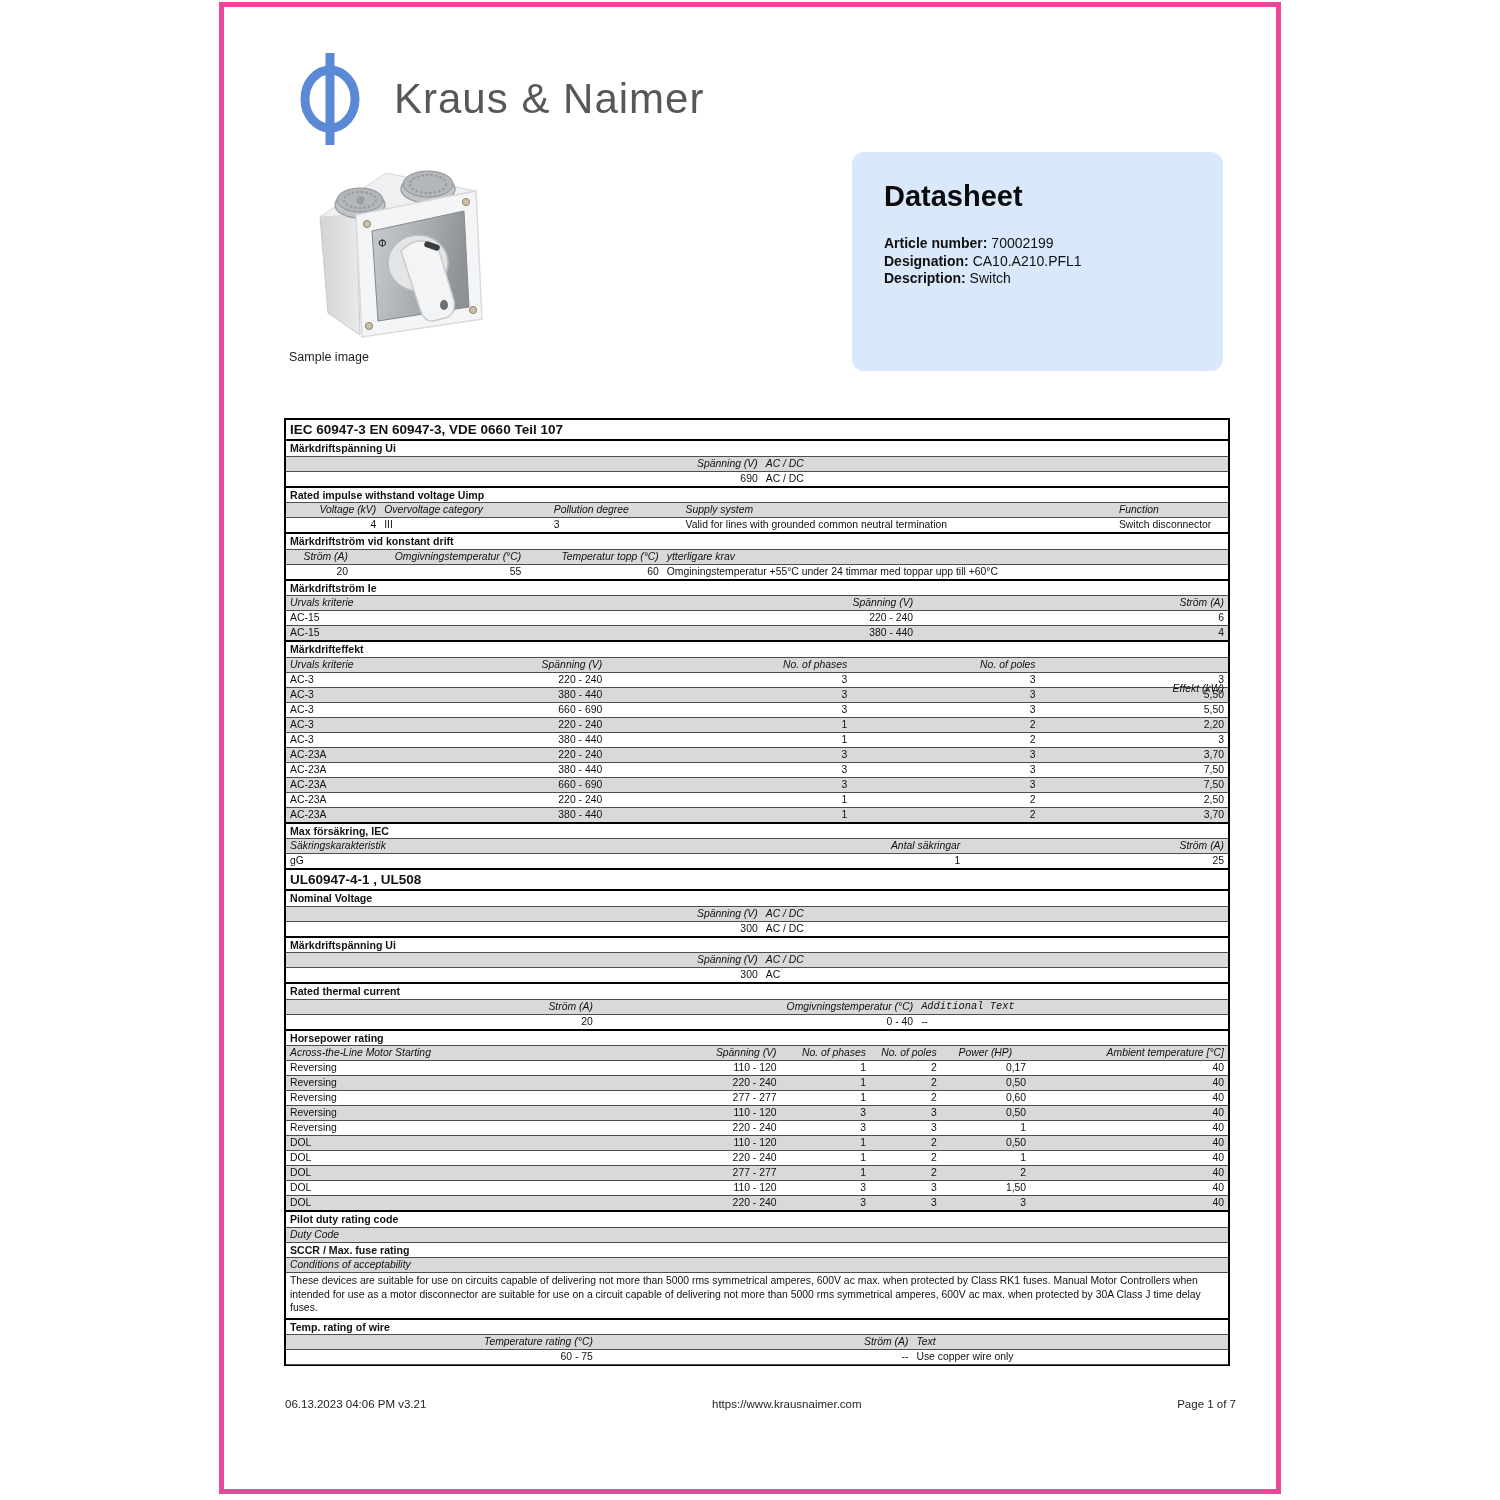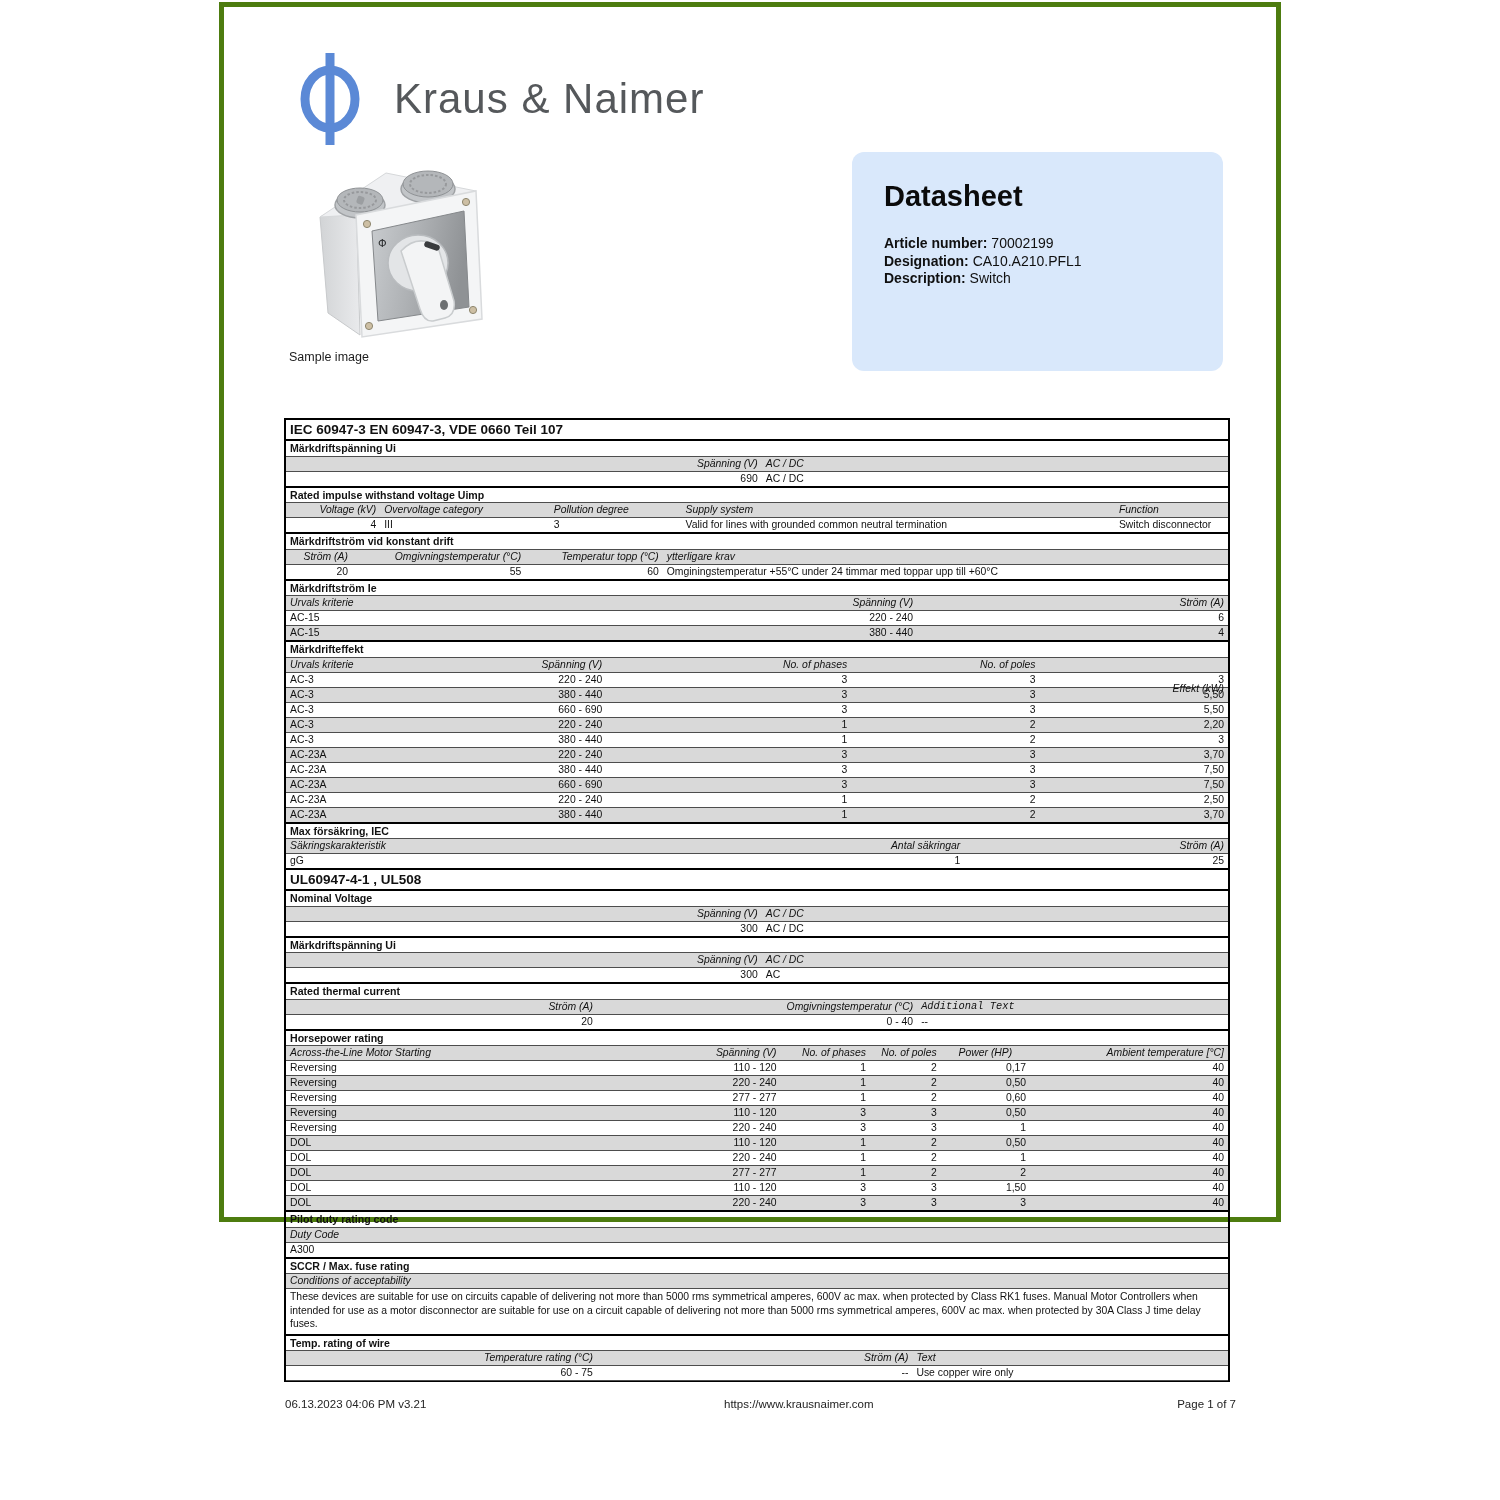--- a/index.html
+++ b/index.html
@@ -1,20 +1,20 @@
 <!DOCTYPE html>
 <html style="--gray: #d9d9d9; --accent: #5b89d6;"><head>
 <meta charset="utf-8">
 <style>
   html,body{margin:0;padding:0;background:#ffffff;}
   body{font-family:"Liberation Sans","DejaVu Sans",sans-serif;color:#111;}
   #canvas{position:relative;width:1500px;height:1500px;background:#ffffff;overflow:hidden;}
 
-  .page{position:absolute;left:219px;top:2px;width:1062px;height:1220px;
-        background:#fff;border:5px solid #4d7c0f;box-sizing:border-box;}
+  .page{position:absolute;left:219px;top:2px;width:1062px;height:1492px;
+        background:#fff;border:5px solid #ec4899;box-sizing:border-box;}
 
   
   .brand{position:absolute;left:72px;top:46px;display:flex;align-items:center;}
   .brand .phi{width:68px;height:92px;color:var(--accent,#5b89d6);}
   .brand .brand-name{margin-left:30px;font-size:42px;font-weight:300;color:#55585b;
         letter-spacing:1px;line-height:92px;white-space:nowrap;}
 
   
   .product{position:absolute;left:74px;top:148px;width:200px;height:192px;}
   .caption{position:absolute;left:65px;top:343px;font-size:12.5px;color:#1c1c1c;}
@@ -38,21 +38,21 @@
   .t-row.ithead{font-style:italic;}
   .t-cell{box-sizing:border-box;padding:0 4px;white-space:nowrap;overflow:visible;}
   .a-r{text-align:right;}
   .a-l{text-align:left;}
   .tb{border-bottom:2px solid #000 !important;}
   .t-para{font-size:10.4px;line-height:13.5px;padding:1px 4px 3px 4px;border-bottom:1px solid #4d4d4d;}
 
   
   .footer{position:absolute;left:0;top:1391px;width:1052px;height:16px;font-size:11.5px;color:#232323;}
   .footer .f-left{position:absolute;left:61px;}
-  .footer .f-center{position:absolute;left:492px;padding-left:8px;}
+  .footer .f-center{position:absolute;left:480px;padding-left:8px;}
   .footer .f-right{position:absolute;right:40px;}
 </style>
 </head>
 <body>
 
 <div id="canvas">
   <div class="page">
 
     <div class="brand">
       <svg class="phi" viewBox="0 0 68 92" aria-hidden="true">
@@ -382,23 +382,20 @@
           <div class="t-cell a-r" style="width: 22.5%;">220 - 240</div>
           <div class="t-cell a-r" style="width: 9.5%;">3</div>
           <div class="t-cell a-r" style="width: 7.5%;">3</div>
           <div class="t-cell a-r" style="width: 9.5%;">3</div>
           <div class="t-cell a-r" style="width: 21%;">40</div>
         </div>
         <div class="t-sec">Pilot duty rating code</div>
         <div class="t-row shade ithead">
           <div class="t-cell a-l" style="width: 100%;">Duty Code</div>
         </div>
-        <div class="t-row tb">
-          <div class="t-cell a-l" style="width: 100%;">A300</div>
-        </div>
         <div class="t-sec">SCCR / Max. fuse rating</div>
         <div class="t-row shade ithead">
           <div class="t-cell a-l" style="width: 100%;">Conditions of acceptability</div>
         </div>
         <div class="t-para tb">These devices are suitable for use on circuits capable of delivering not more than 5000 rms symmetrical amperes, 600V ac max. when protected by Class RK1 fuses. Manual Motor Controllers when intended for use as a motor disconnector are suitable for use on a circuit capable of delivering not more than 5000 rms symmetrical amperes, 600V ac max. when protected by 30A Class J time delay fuses.</div>
         <div class="t-sec">Temp. rating of wire</div>
         <div class="t-row shade ithead">
           <div class="t-cell a-r" style="width: 33%;">Temperature rating (°C)</div>
           <div class="t-cell a-r" style="width: 33.5%;">Ström (A)</div>
           <div class="t-cell a-l" style="width: 33.5%;">Text</div>

